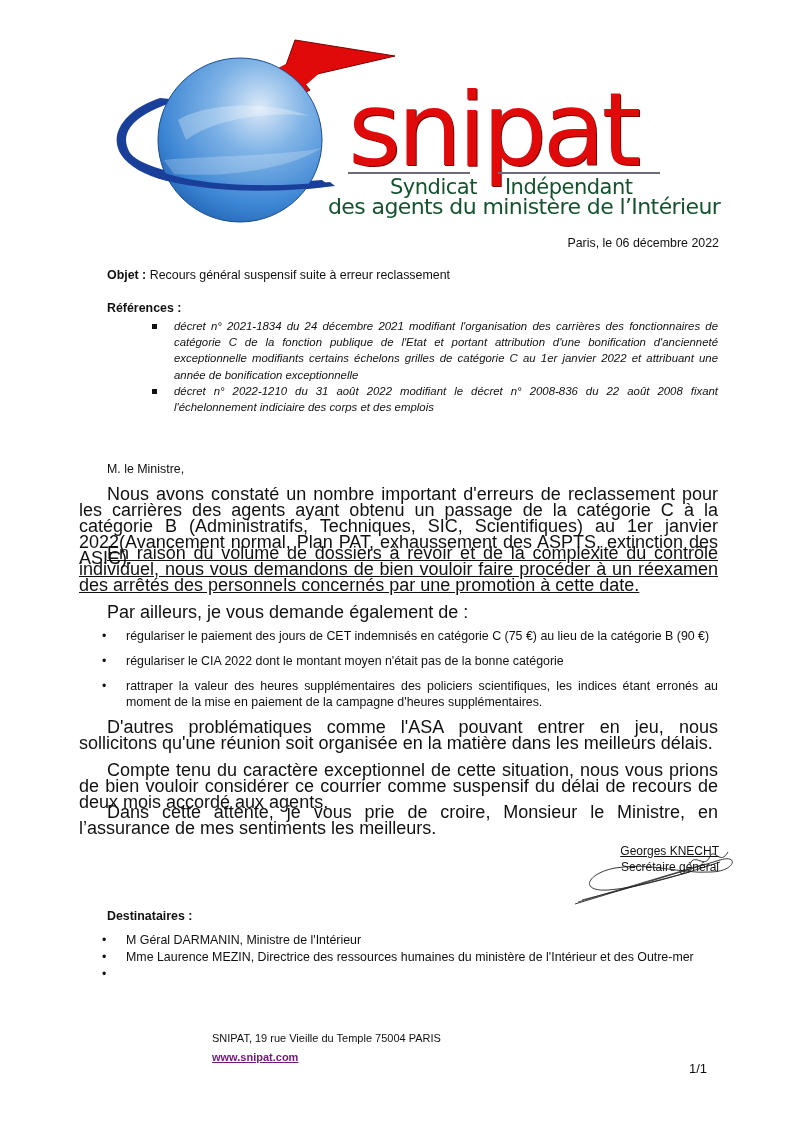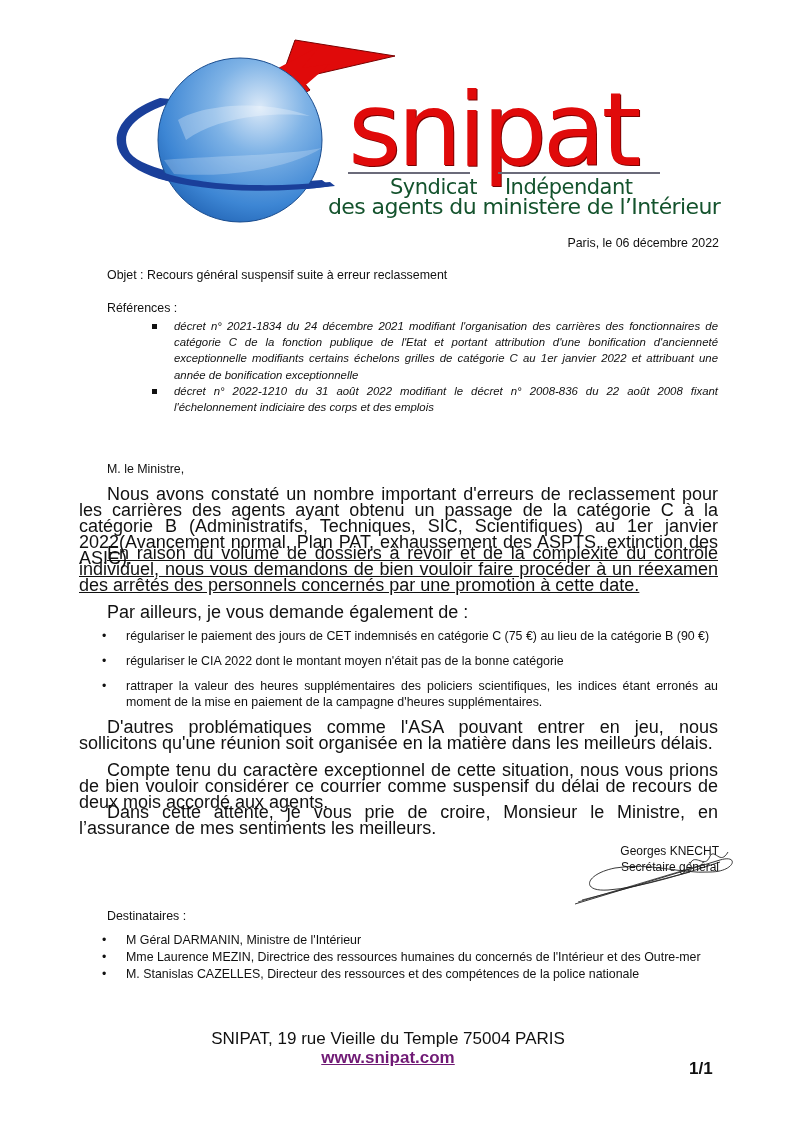--- a/index.html
+++ b/index.html
@@ -14,33 +14,33 @@
                font-size: 102px; line-height: 100px; color: #e00a0a; letter-spacing: -4px; font-weight: normal;
                text-shadow: 1px 1px 0 #7a0000; }
   .logo-rule { position: absolute; top: 144px; height: 2px; background: #6b6b7a; }
   .logo-sub1 { position: absolute; left: 300px; top: 148px; font-size: 21px; line-height: 22px; color: #14532d;
                font-family: "DejaVu Sans", sans-serif; letter-spacing: -0.5px; white-space: nowrap; }
   .logo-sub1 .gap { display: inline-block; width: 28px; }
   .logo-sub2 { position: absolute; left: 238px; top: 168px; font-size: 22px; line-height: 22px; color: #14532d;
                font-family: "DejaVu Sans", sans-serif; letter-spacing: -0.6px; white-space: nowrap; }
 
   .txt { position: absolute; font-size: 12.4px; line-height: 16px; white-space: nowrap; }
-  .bold { font-weight: normal; }
+  .bold { font-weight: bold; }
   .para { position: absolute; left: 79px; width: 639px; font-size: 18px; line-height: 16px; text-align: justify; }
   .para .indent { display: inline-block; width: 28px; }
   .refs { position: absolute; left: 150px; width: 568px; font-style: italic; font-size: 11.4px; line-height: 16.2px; }
   .refs .ref { position: relative; padding-left: 24px; text-align: justify; }
   .refs .sq { position: absolute; left: 2px; top: 6px; width: 5px; height: 5px; background: #111; }
   .bul { position: absolute; left: 100px; width: 618px; font-size: 12.4px; line-height: 16px; }
   .bul .item { position: relative; padding-left: 26px; text-align: justify; }
   .bul .dot { position: absolute; left: 2px; top: 0; }
   .dest { position: absolute; left: 100px; width: 640px; font-size: 12.4px; line-height: 17px; }
   .dest .item { position: relative; padding-left: 26px; white-space: nowrap; }
   .dest .dot { position: absolute; left: 2px; top: 0; }
-  .footer { position: absolute; left: 188px; width: 400px; text-align: center; font-size: 17px; line-height: 19px; }
+  .footer { position: absolute; left: 212px; width: 400px; text-align: left; font-size: 11px; line-height: 19px; }
   .footer a { color: #701a75; text-decoration: underline; font-weight: bold; }
   .sig-svg { position: absolute; left: 570px; top: 842px; }
 </style>
 </head>
 <body>
 
 <div class="page">
 
   <div class="logo">
     <svg width="600" height="200" viewBox="0 0 600 200">
@@ -97,34 +97,34 @@
   <div class="bul" style="top:628px;">
     <div class="item" style="margin-bottom:9px;"><span class="dot">•</span><span>régulariser le paiement des jours de CET indemnisés en catégorie C (75 €) au lieu de la catégorie B (90 €)</span></div>
     <div class="item" style="margin-bottom:9px;"><span class="dot">•</span><span>régulariser le CIA 2022 dont le montant moyen n'était pas de la bonne catégorie</span></div>
     <div class="item"><span class="dot">•</span><span>rattraper la valeur des heures supplémentaires des policiers scientifiques, les indices étant erronés au moment de la mise en paiement de la campagne d'heures supplémentaires.</span></div>
   </div>
 
   <div class="para" style="top:719px;"><span class="indent"></span><span>D'autres problématiques comme l'ASA pouvant entrer en jeu, nous sollicitons qu'une réunion soit organisée en la matière dans les meilleurs délais.</span></div>
   <div class="para" style="top:762px;"><span class="indent"></span><span>Compte tenu du caractère exceptionnel de cette situation, nous vous prions de bien vouloir considérer ce courrier comme suspensif du délai de recours de deux mois accordé aux agents.</span></div>
   <div class="para" style="top:804px;"><span class="indent"></span><span>Dans cette attente, je vous prie de croire, Monsieur le Ministre, en l’assurance de mes sentiments les meilleurs.</span></div>
 
-  <div class="txt" style="right:75px;top:843px;font-size:12px;">Georges KNECHT</div>
+  <div class="txt" style="right:75px;top:843px;font-size:12px;text-decoration:underline;">Georges KNECHT</div>
   <div class="txt" style="right:75px;top:859px;font-size:12px;">Secrétaire général</div>
   <svg class="sig-svg" width="170" height="70" viewBox="0 0 170 70">
     <path d="M5 62 L150 18 C170 12, 165 30, 140 30 C110 32, 80 20, 45 26 C15 32, 10 50, 38 48 C70 46, 120 30, 150 20" fill="none" stroke="#222" stroke-width="0.9"></path>
     <path d="M8 60 L135 22 M12 58 L120 30" fill="none" stroke="#222" stroke-width="0.8"></path>
     <path d="M120 22 C125 10, 135 28, 140 14 C145 6, 150 24, 158 10" fill="none" stroke="#222" stroke-width="0.9"></path>
   </svg>
 
   <div class="txt bold" style="left:107px;top:908px;">Destinataires :</div>
   <div class="dest" style="top:932px;">
     <div class="item"><span class="dot">•</span><span>M Géral DARMANIN, Ministre de l'Intérieur</span></div>
-    <div class="item"><span class="dot">•</span><span>Mme Laurence MEZIN, Directrice des ressources humaines du concernés de l'Intérieur et des Outre-mer</span></div>
-    <div class="item"><span class="dot">•</span><span>M. Stanislas CAZELLES, Directeur des ressources et des compétences de la police nationale</span></div>
+    <div class="item"><span class="dot">•</span><span>Mme Laurence MEZIN, Directrice des ressources humaines du ministère de l'Intérieur et des Outre-mer</span></div>
+    <div class="item"><span class="dot">•</span></div>
   </div>
 
   <div class="footer" style="top:1029px;">
     <div>SNIPAT, 19 rue Vieille du Temple 75004 PARIS</div>
     <div><a title="www.snipat.com">www.snipat.com</a></div>
   </div>
-  <div class="txt" style="left:689px;top:1061px;font-size:17px;font-weight:bold;">1/1</div>
+  <div class="txt" style="left:689px;top:1061px;font-size:13px;">1/1</div>
 
 </div>
 
 </body></html>

